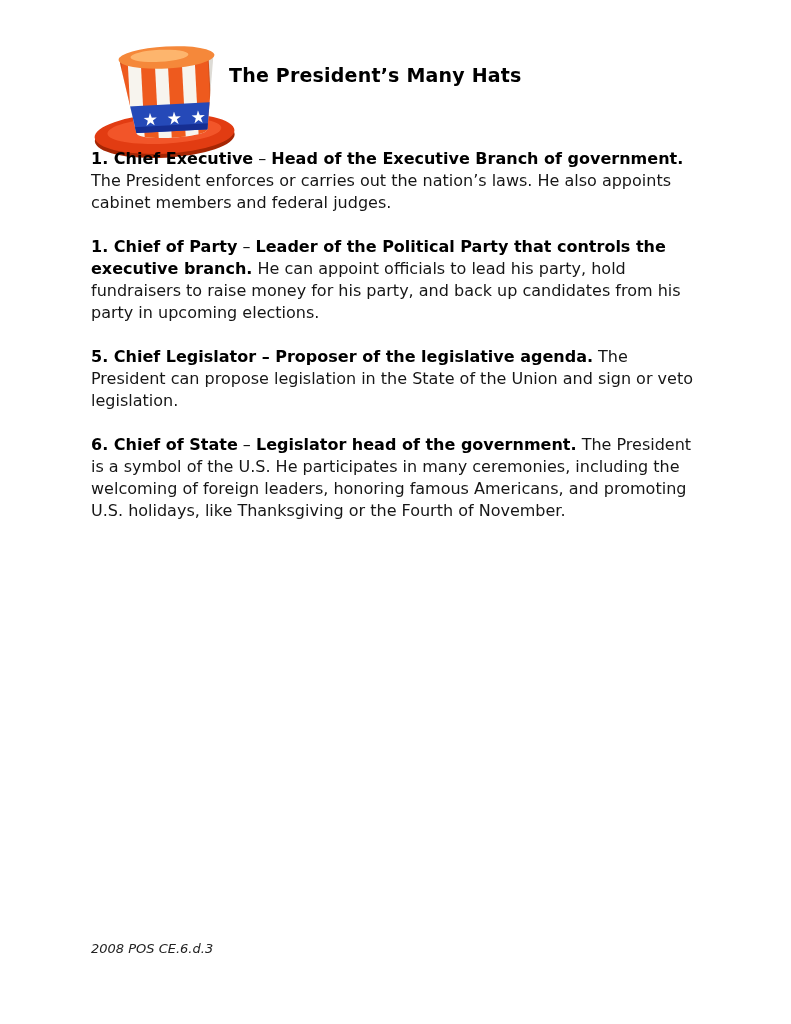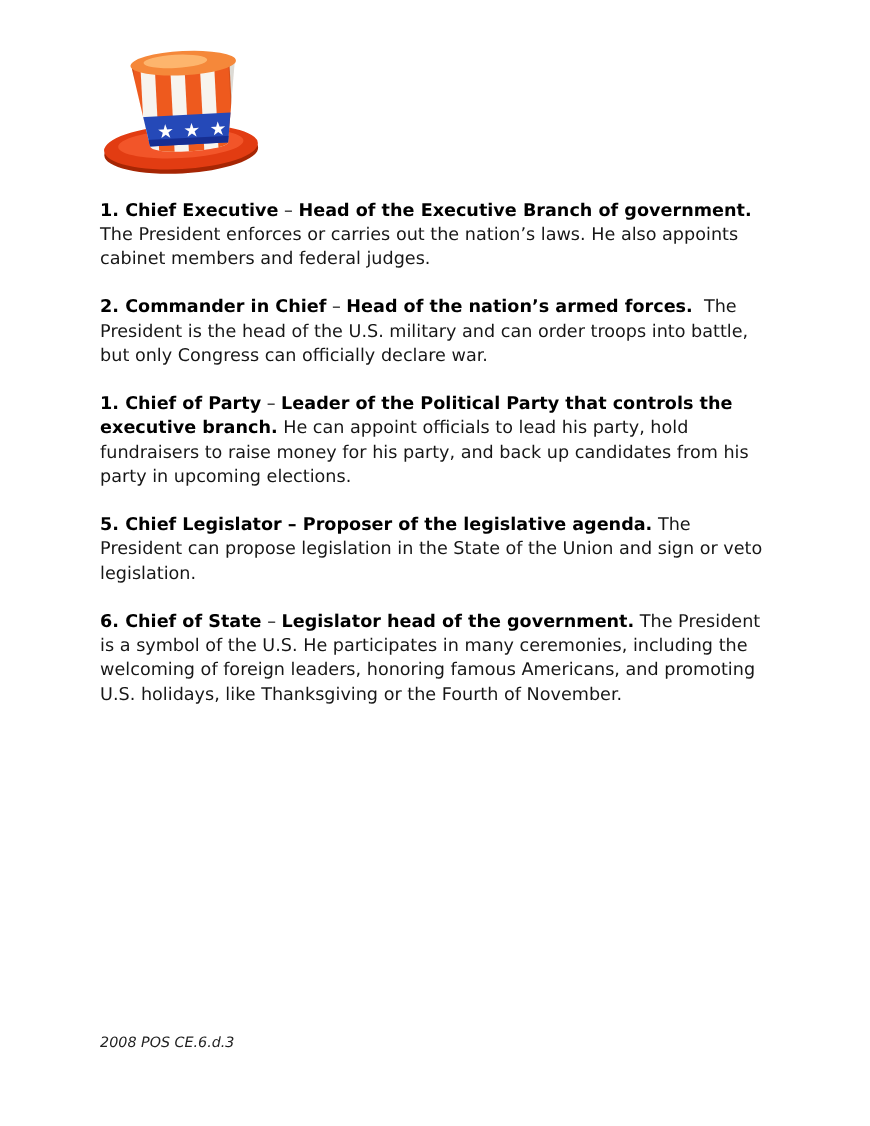--- a/index.html
+++ b/index.html
@@ -21,21 +21,21 @@
     margin: 0;
     font-size: 19px;
     font-weight: 700;
     color: #000000;
     letter-spacing: 0.2px;
     white-space: nowrap;
   }
   .content {
     position: absolute;
     left: 91px;
-    top: 180px;
+    top: 148px;
     width: 612px;
   }
   .para {
     margin: 0 0 22px 0;
     font-size: 16px;
     line-height: 22px;
     white-space: pre-wrap;
   }
   .para .b { font-weight: 700; color: #000000; }
   .footer-code {
@@ -87,25 +87,25 @@
             <text x="98" y="80" font-size="17" fill="var(--star_white)" font-family="DejaVu Sans, sans-serif">★</text>
             <text x="120" y="80" font-size="17" fill="var(--star_white)" font-family="DejaVu Sans, sans-serif">★</text>
           </g>
 
           <ellipse cx="77" cy="13" rx="48" ry="11" fill="var(--top_orange)"></ellipse>
           <ellipse cx="70" cy="11" rx="29" ry="6" fill="var(--top_highlight)" opacity="0.8"></ellipse>
         </g>
       </svg>
     </span>
 
+    <h1 class="title">The President’s Many Hats</h1>
   </div>
 
   <div class="content">
       <p class="para"><span class="b">1. Chief Executive</span><span> – </span><span class="b">Head of the Executive Branch of government.</span><span>  The President enforces or carries out the nation’s laws. He also appoints cabinet members and federal judges.</span></p>
-      <p class="para"><span class="b">2. Commander in Chief</span><span> – </span><span class="b">Head of the nation’s armed forces.</span><span>  The President is the head of the U.S. military and can order troops into battle, but only Congress can officially declare war.</span></p>
       <p class="para"><span class="b">1. Chief of Party</span><span> – </span><span class="b">Leader of the Political Party that controls the executive branch.</span><span> He can appoint officials to lead his party, hold fundraisers to raise money for his party, and back up candidates from his party in upcoming elections.</span></p>
       <p class="para"><span class="b">5. Chief Legislator – Proposer of the legislative agenda.</span><span> The President can propose legislation in the State of the Union and sign or veto legislation.</span></p>
       <p class="para"><span class="b">6. Chief of State</span><span> – </span><span class="b">Legislator head of the government.</span><span> The President is a symbol of the U.S. He participates in many ceremonies, including the welcoming of foreign leaders, honoring famous Americans, and promoting U.S. holidays, like Thanksgiving or the Fourth of November.</span></p>
     </div>
 
   <div class="footer-code">2008 POS CE.6.d.3</div>
 
 </div>
 
 </body></html>

